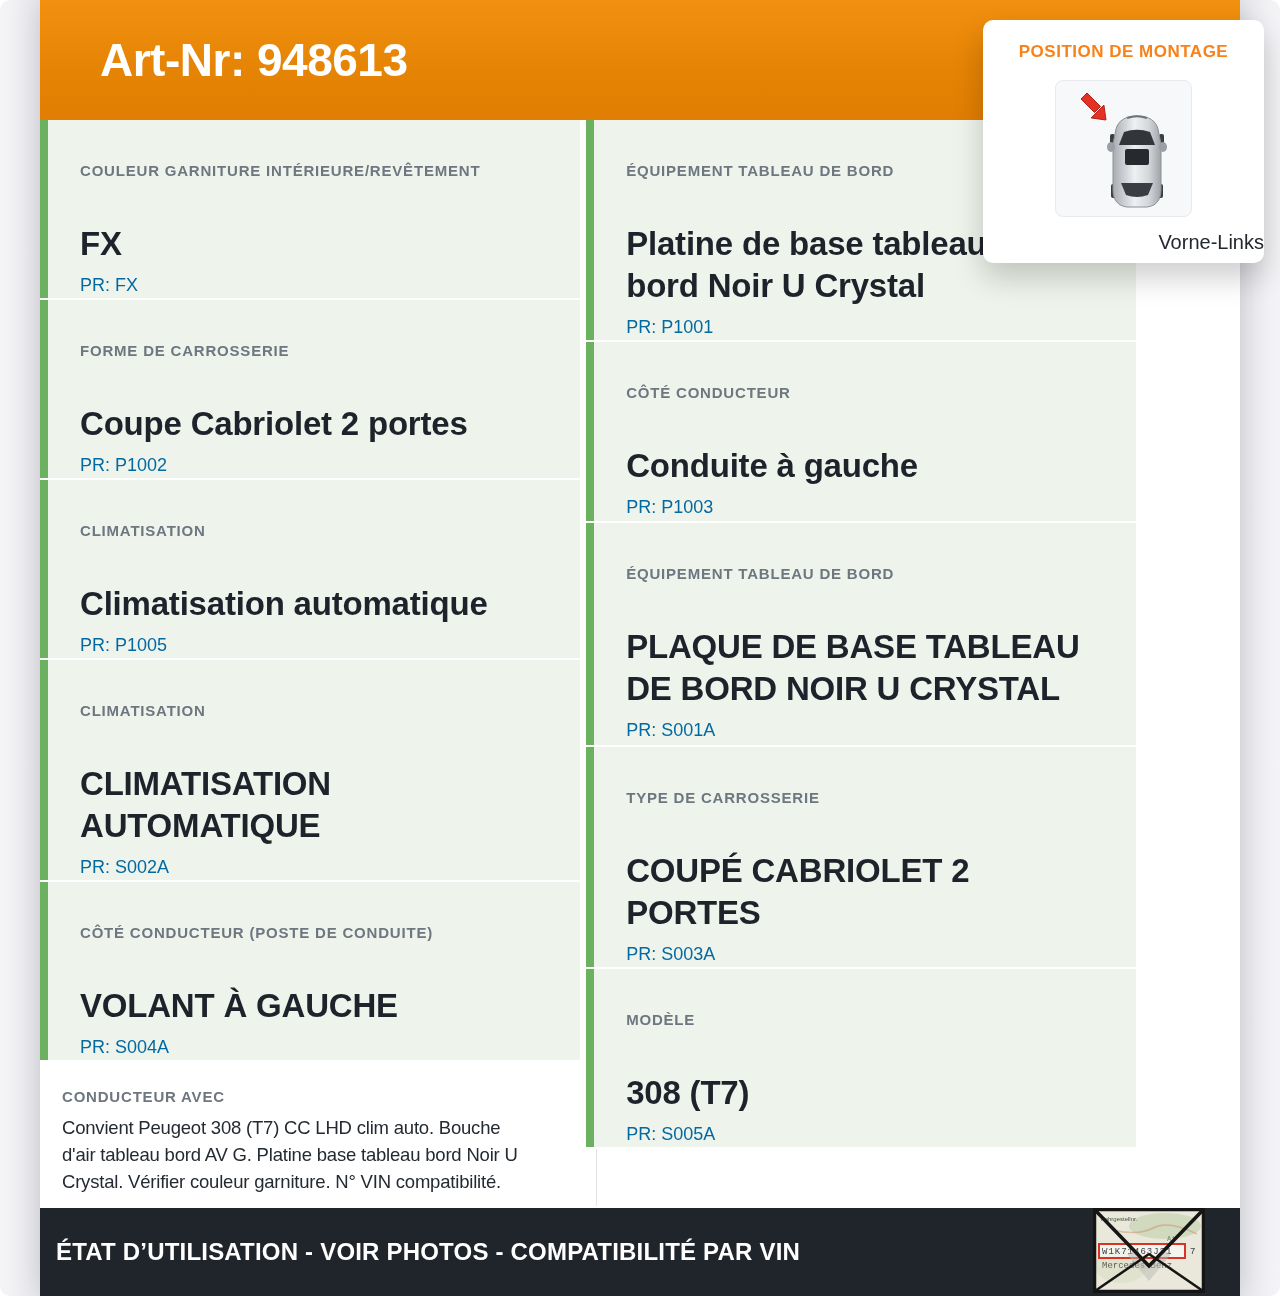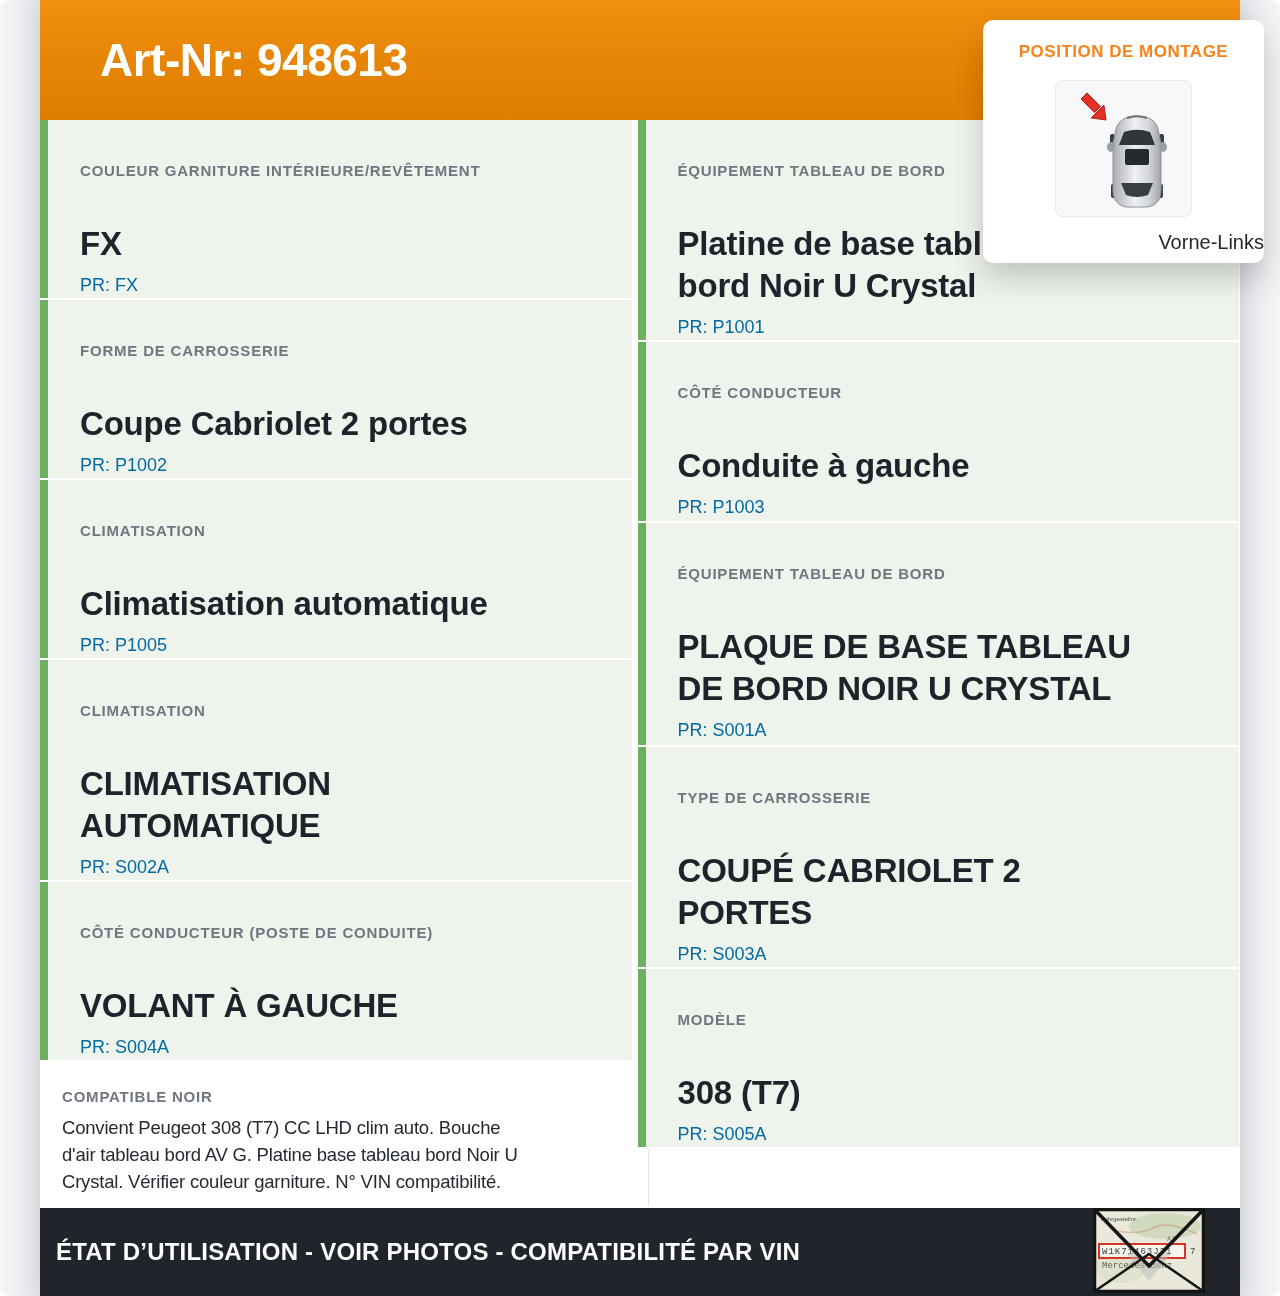--- a/index.html
+++ b/index.html
@@ -3,21 +3,21 @@
 <meta charset="utf-8">
 <style>
   html,body{margin:0;padding:0;}
   body{font-family:"Liberation Sans","DejaVu Sans",sans-serif;}
   .page{position:relative;width:1280px;height:1296px;background:linear-gradient(90deg,#f4f4f7 0%,#e9e9ee 4%,#e9e9ee 96%,#f4f4f7 100%);overflow:hidden;border-radius:10px;}
   .content{position:absolute;left:40px;top:0;width:1200px;height:1296px;background:#ffffff;box-shadow:0 0 28px rgba(25,30,38,.20);}
   
   .header{height:120px;background:linear-gradient(180deg,#f29110 0%,#e68405 55%,#e07e03 100%);display:flex;align-items:center;padding-left:60px;box-sizing:border-box;}
   .header-title{color:#ffffff;font-size:46px;font-weight:800;letter-spacing:-.5px;}
   
-  .columns{display:flex;width:1199px;height:1088px;background:#ffffff;}
+  .columns{display:flex;width:1096px;height:1088px;background:#ffffff;}
   .col-left{width:598px;}
   .col-right{width:602px;}
   .card{background:#eef4ec;border-left:8px solid #6cb15f;margin-bottom:2px;padding:42px 36px 0 32px;box-sizing:border-box;overflow:hidden;}
   .col-left .card{margin-right:6px;}
   .card-label{font-size:15px;font-weight:700;color:#6e7680;letter-spacing:.8px;margin-bottom:12px;}
   .card-value{font-size:33px;font-weight:800;color:#1e232b;line-height:42px;letter-spacing:-.2px;margin-bottom:10px;white-space:pre-line;margin-top:44px;}
   .card-pr{font-size:18px;color:#0369a1;}
   .h1{height:178px;} .h2{height:220px;} .h3{height:179px;} .h4{height:222px;}
   .compat-card{background:#ffffff;height:146px;padding:26px 14px 0 22px;box-sizing:border-box;overflow:hidden;}
   .compat-label{font-size:15px;font-weight:700;color:#6e7680;letter-spacing:.8px;margin-bottom:9px;}
@@ -71,21 +71,21 @@
           <div class="card-pr">PR: S002A</div>
         </section>
 
         <section class="card h1">
           <div class="card-label">CÔTÉ CONDUCTEUR (POSTE DE CONDUITE)</div>
           <div class="card-value">VOLANT À GAUCHE</div>
           <div class="card-pr">PR: S004A</div>
         </section>
 
         <section class="compat-card">
-          <div class="compat-label">COMPATIBLE NOIR</div>
+          <div class="compat-label">CONDUCTEUR AVEC</div>
           <div class="compat-text">Convient Peugeot 308 (T7) CC LHD clim auto. Bouche
 d'air tableau bord AV G. Platine base tableau bord Noir U
 Crystal. Vérifier couleur garniture. N° VIN compatibilité.</div>
         </section>
 
       </div>
       <div class="col-right">
 
         <section class="card h2">
           <div class="card-label">ÉQUIPEMENT TABLEAU DE BORD</div>

